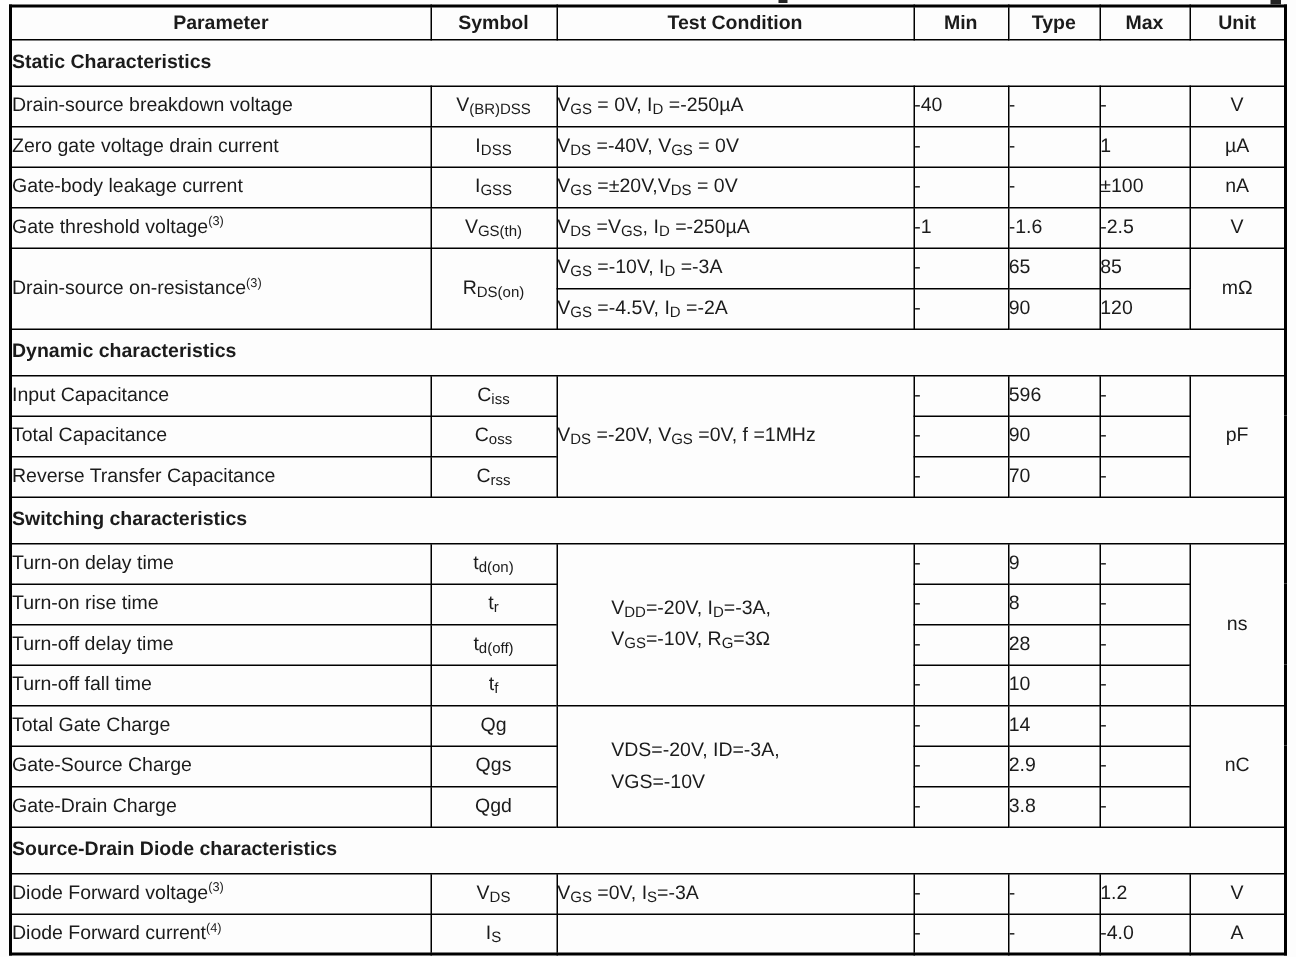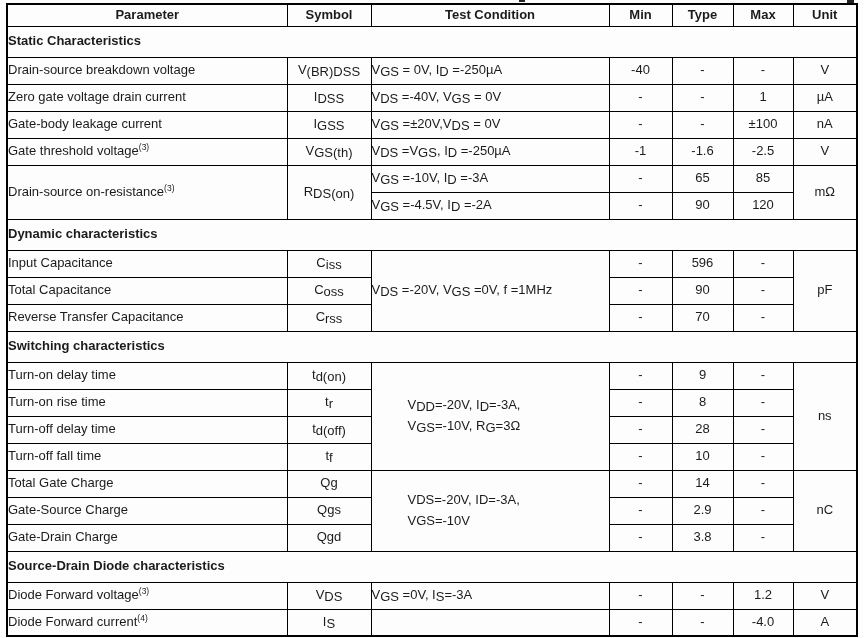--- a/index.html
+++ b/index.html
@@ -22,23 +22,23 @@
     overflow:hidden;white-space:nowrap;
   }
   tr.head{height:22px;}
   tr.section{height:31px;}
   tr.data{height:27px;}
   th.col{font-weight:bold;text-align:center;font-size:13.5px;}
   td.sectitle{font-weight:bold;text-align:left;padding-left:11px;font-size:13.5px;margin-left:32px;}
   td.param{text-align:left;padding-left:10px;margin-top:36px;}
   td.sym{text-align:center;}
   td.cond{text-align:left;padding-left:9px;}
-  td.num{text-align:center;}
+  td.num{text-align:left;}
   td.unit{text-align:center;}
-  sub{font-size:13px;line-height:0;vertical-align:-2px;letter-spacing:0;}
+  sub{font-size:10px;line-height:0;vertical-align:-2px;letter-spacing:0;}
   sup{font-size:8.5px;line-height:0;vertical-align:5px;}
   .condline{display:block;line-height:1.6;margin-left:36px;}
 </style>
 </head>
 <body>
 
 <div class="frag" style="left:519px;top:0;width:6px;height:2px;"></div>
 <div class="frag" style="left:847px;top:0;width:7px;height:3px;"></div>
 
 <table class="ec">

